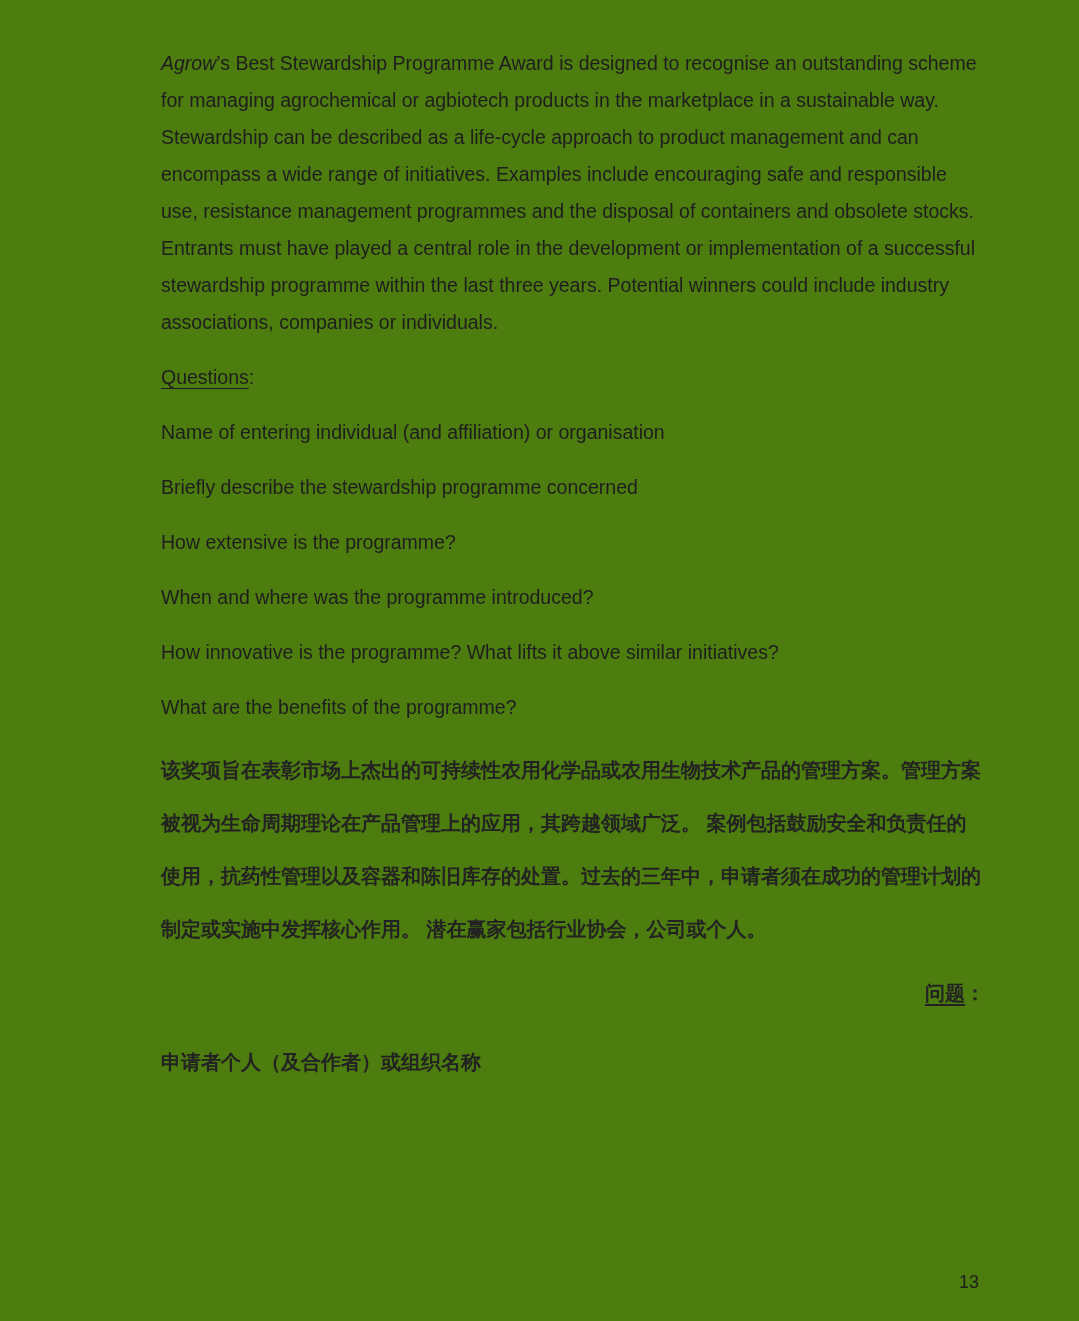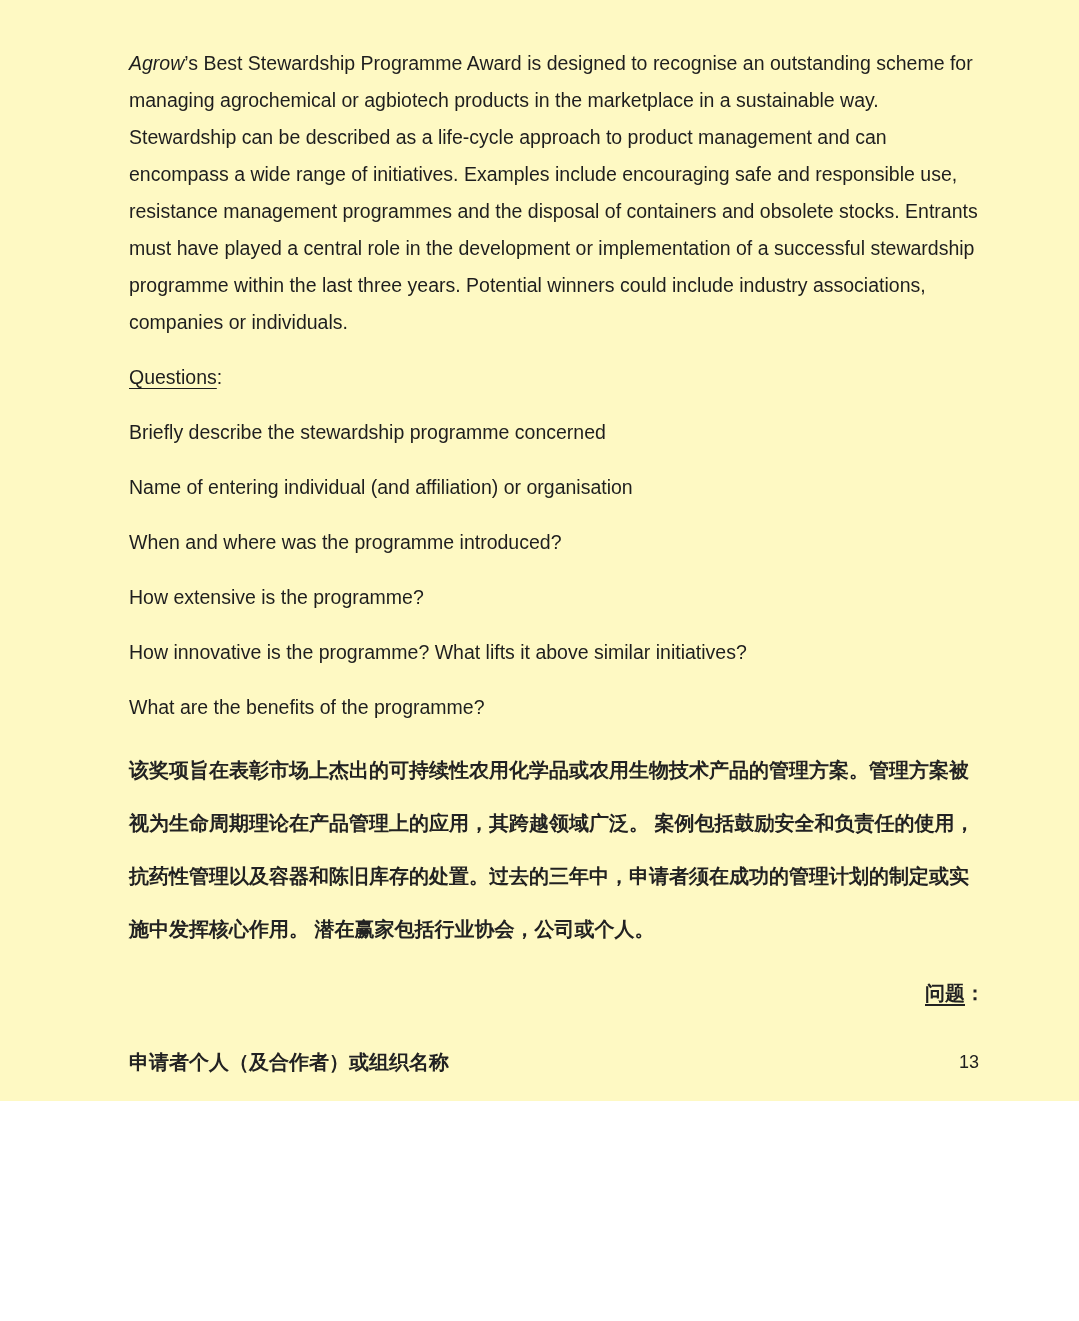--- a/index.html
+++ b/index.html
@@ -1,24 +1,25 @@
 <!DOCTYPE html>
 <html><head>
 <meta charset="utf-8">
 <style>
   * { box-sizing: border-box; }
   html, body { margin: 0; padding: 0; background: #ffffff; }
   .page {
     position: relative;
     width: 1079px;
-    height: 1101px;
-    background: #fef9c3;
+    height: 1321px;
+    background: #4d7c0f;
     font-family: "Liberation Sans", "DejaVu Sans", sans-serif;
     color: #1e1e1e;
     overflow: hidden;
+    padding-left: 32px;
   }
   .content {
     padding: 45px 94px 0 129px;
   }
   
   .en {
     font-size: 19.5px;
     line-height: 37px;
     margin: 18px 0;
     color: #1e1e1e;
@@ -54,24 +55,24 @@
 </head>
 <body>
 
 <div class="page">
   <div class="content">
 
     <p class="en en-intro"><span class="italic">Agrow</span><span>’s Best Stewardship Programme Award is designed to recognise an outstanding scheme for managing agrochemical or agbiotech products in the marketplace in a sustainable way. Stewardship can be described as a life-cycle approach to product management and can encompass a wide range of initiatives. Examples include encouraging safe and responsible use, resistance management programmes and the disposal of containers and obsolete stocks. Entrants must have played a central role in the development or implementation of a successful stewardship programme within the last three years. Potential winners could include industry associations, companies or individuals.</span></p>
 
     <p class="en"><span class="u">Questions</span><span>:</span></p>
 
+    <p class="en">Name of entering individual (and affiliation) or organisation</p>
     <p class="en">Briefly describe the stewardship programme concerned</p>
-    <p class="en">Name of entering individual (and affiliation) or organisation</p>
+    <p class="en">How extensive is the programme?</p>
     <p class="en">When and where was the programme introduced?</p>
-    <p class="en">How extensive is the programme?</p>
     <p class="en">How innovative is the programme? What lifts it above similar initiatives?</p>
     <p class="en">What are the benefits of the programme?</p>
 
 
     <p class="zh">该奖项旨在表彰市场上杰出的可持续性农用化学品或农用生物技术产品的管理方案。管理方案被视为生命周期理论在产品管理上的应用，其跨越领域广泛。 案例包括鼓励安全和负责任的使用，抗药性管理以及容器和陈旧库存的处置。过去的三年中，申请者须在成功的管理计划的制定或实施中发挥核心作用。 潜在赢家包括行业协会，公司或个人。</p>
 
     <p class="zh zh-q-heading"><span class="u">问题</span><span>：</span></p>
 
     <p class="zh zh-last">申请者个人（及合作者）或组织名称</p>
 

